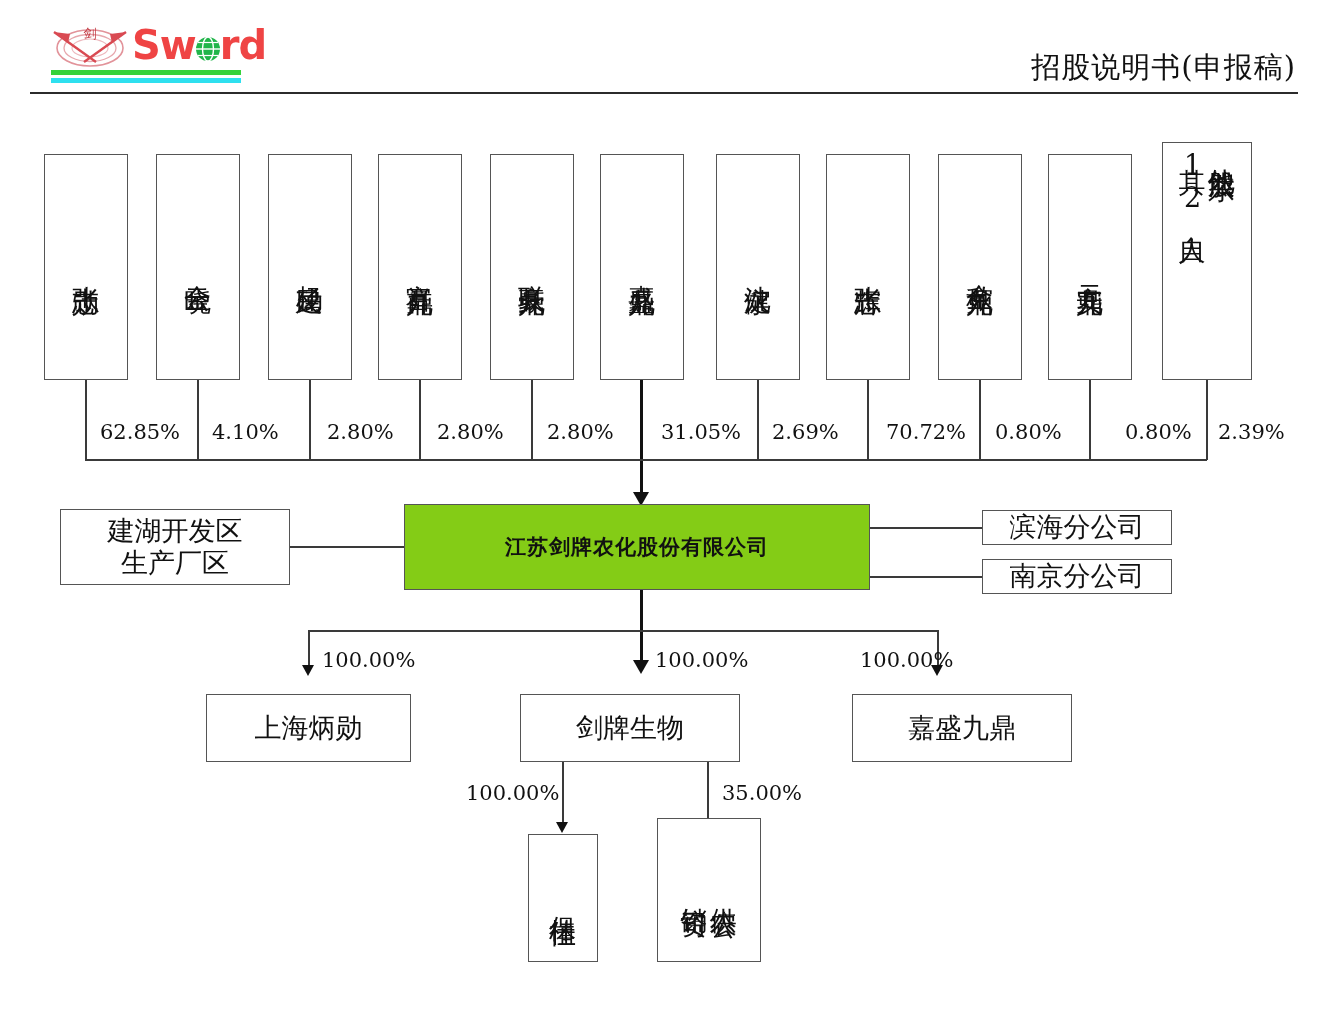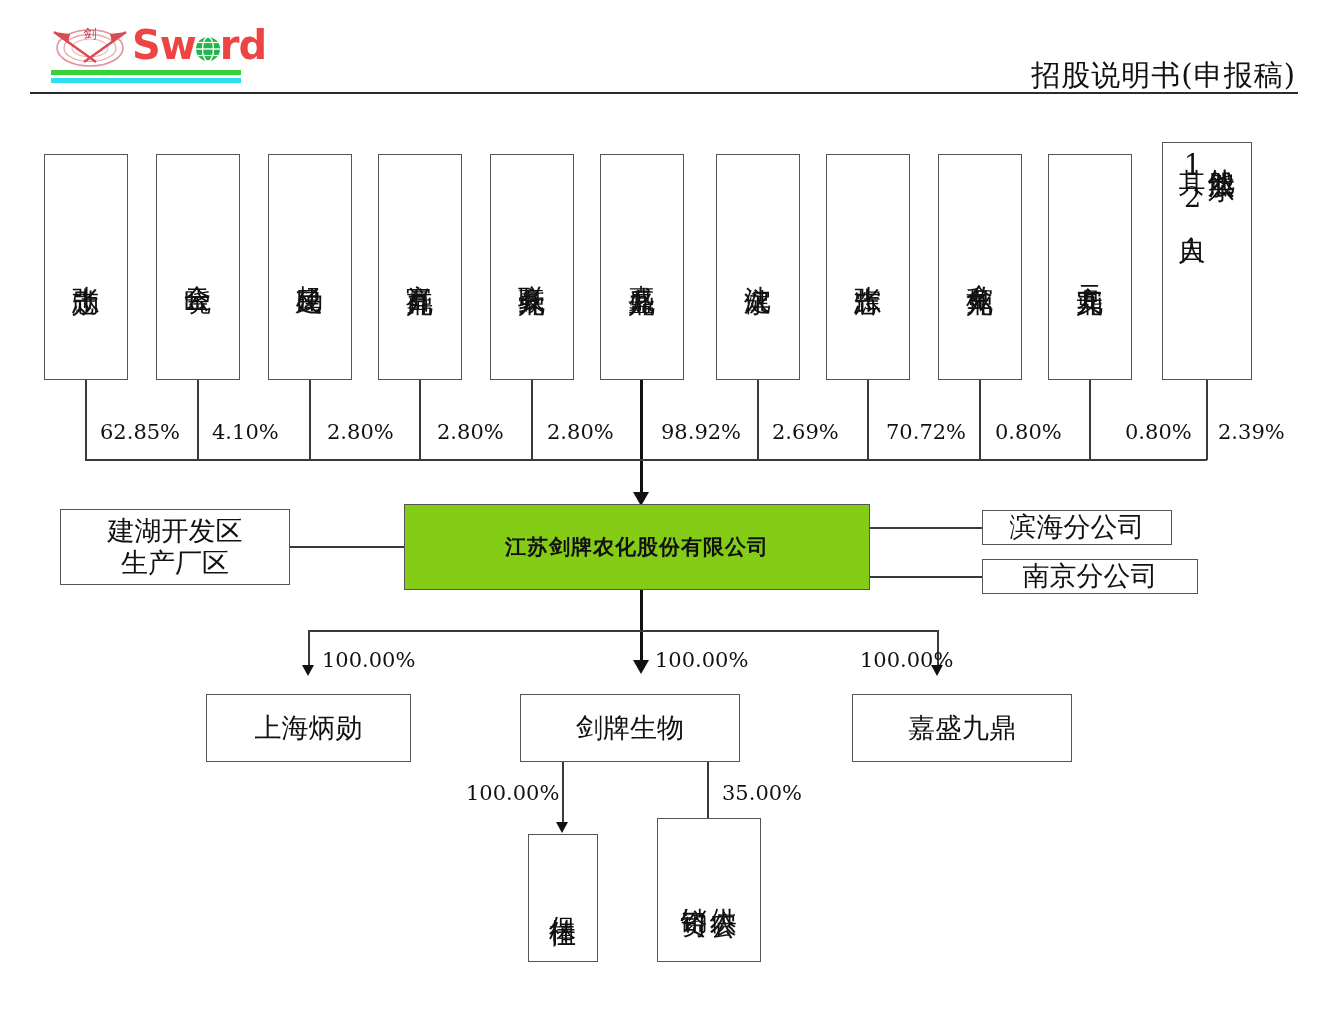--- a/index.html
+++ b/index.html
@@ -53,21 +53,20 @@
   #logo-bar-cyan {
     position: absolute; left: 3px; top: 56px;
     width: 190px; height: 5px;
     background: #2ee0ef;
   }
   #header-title {
     position: absolute; right: 32px; top: 48px;
     font-size: 29px;
     letter-spacing: 1px;
     white-space: nowrap;
-    margin-top: 8px;
   }
   #header-rule {
     position: absolute; left: 30px; top: 92px;
     width: 1268px; height: 2px;
     background: #2b2b2b;
   }
 
   
   .box {
     position: absolute;
@@ -213,41 +212,41 @@
 <div class="vline" style="left:1206px; top:380px; height:80px;"></div>
 
 <div class="hline" style="left:85px; top:459px; width:1122px;"></div>
 <div class="arrowhead arrowhead-big" style="left:633px; top:492px;"></div>
 
 <div class="pct" style="left:100px; top:420px;">62.85%</div>
 <div class="pct" style="left:212px; top:420px;">4.10%</div>
 <div class="pct" style="left:327px; top:420px;">2.80%</div>
 <div class="pct" style="left:437px; top:420px;">2.80%</div>
 <div class="pct" style="left:547px; top:420px;">2.80%</div>
-<div class="pct" style="left:661px; top:420px;">98.92%</div>
+<div class="pct" style="left:661px; top:420px;">31.05%</div>
 <div class="pct" style="left:772px; top:420px;">2.69%</div>
 <div class="pct" style="left:886px; top:420px;">70.72%</div>
 <div class="pct" style="left:995px; top:420px;">0.80%</div>
 <div class="pct" style="left:1125px; top:420px;">0.80%</div>
 <div class="pct" style="left:1218px; top:420px;">2.39%</div>
 
 <div class="box" id="company-box" style="left:404px; top:504px; width:466px; height:86px;">
   <span>江苏剑牌农化股份有限公司</span>
 </div>
 
 <div class="box hbox" style="left:60px; top:509px; width:230px; height:76px; flex-direction:column;">
   <span>建湖开发区</span>
   <span>生产厂区</span>
 </div>
 <div class="hline" style="left:290px; top:546px; width:114px;"></div>
 
 <div class="box hbox" style="left:982px; top:510px; width:190px; height:35px;">
   <span>滨海分公司</span>
 </div>
-<div class="box hbox" style="left:982px; top:559px; width:216px; height:35px;">
+<div class="box hbox" style="left:982px; top:559px; width:190px; height:35px;">
   <span>南京分公司</span>
 </div>
 <div class="hline" style="left:870px; top:527px; width:112px;"></div>
 <div class="hline" style="left:870px; top:576px; width:112px;"></div>
 
 <div class="vline vline-thick" style="left:640px; top:590px; height:80px;"></div>
 <div class="hline" style="left:308px; top:630px; width:630px;"></div>
 <div class="vline" style="left:308px; top:630px; height:40px;"></div>
 <div class="vline" style="left:937px; top:630px; height:40px;"></div>
 <div class="arrowhead" style="left:302px; top:665px;"></div>

